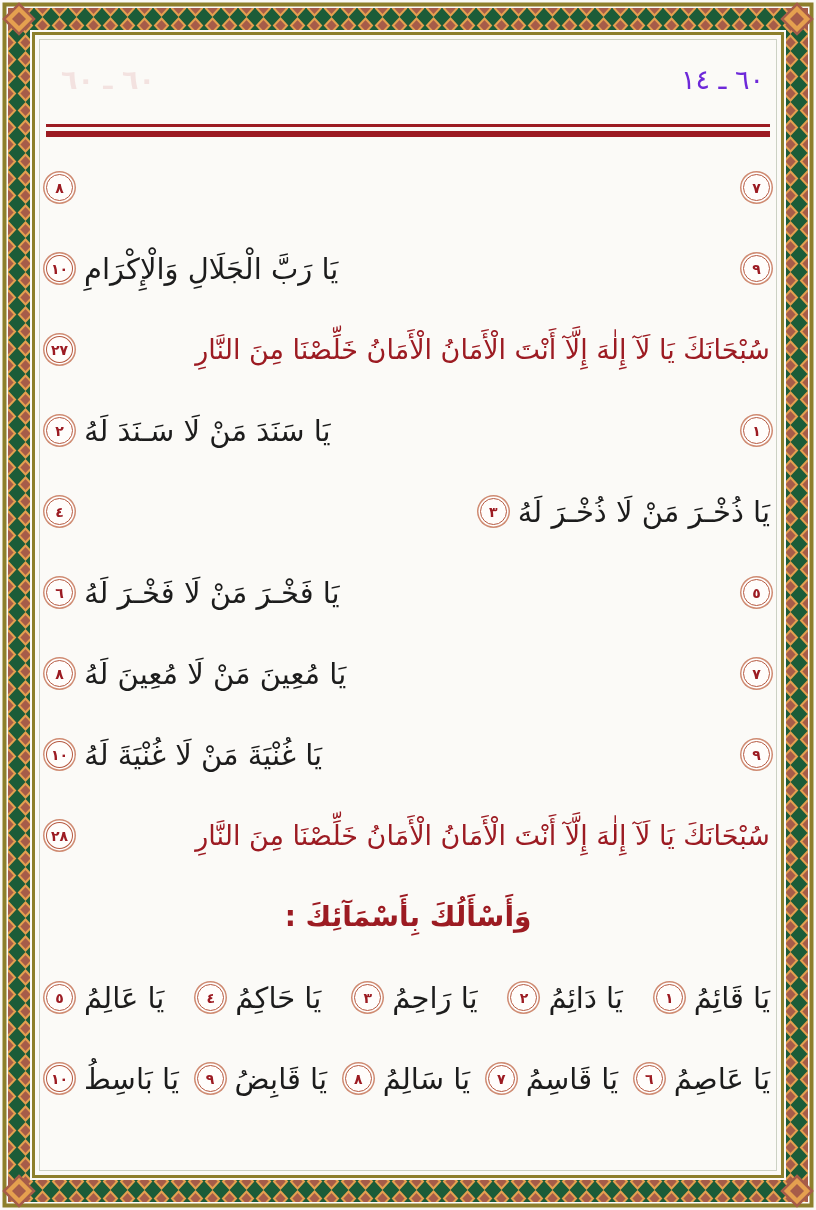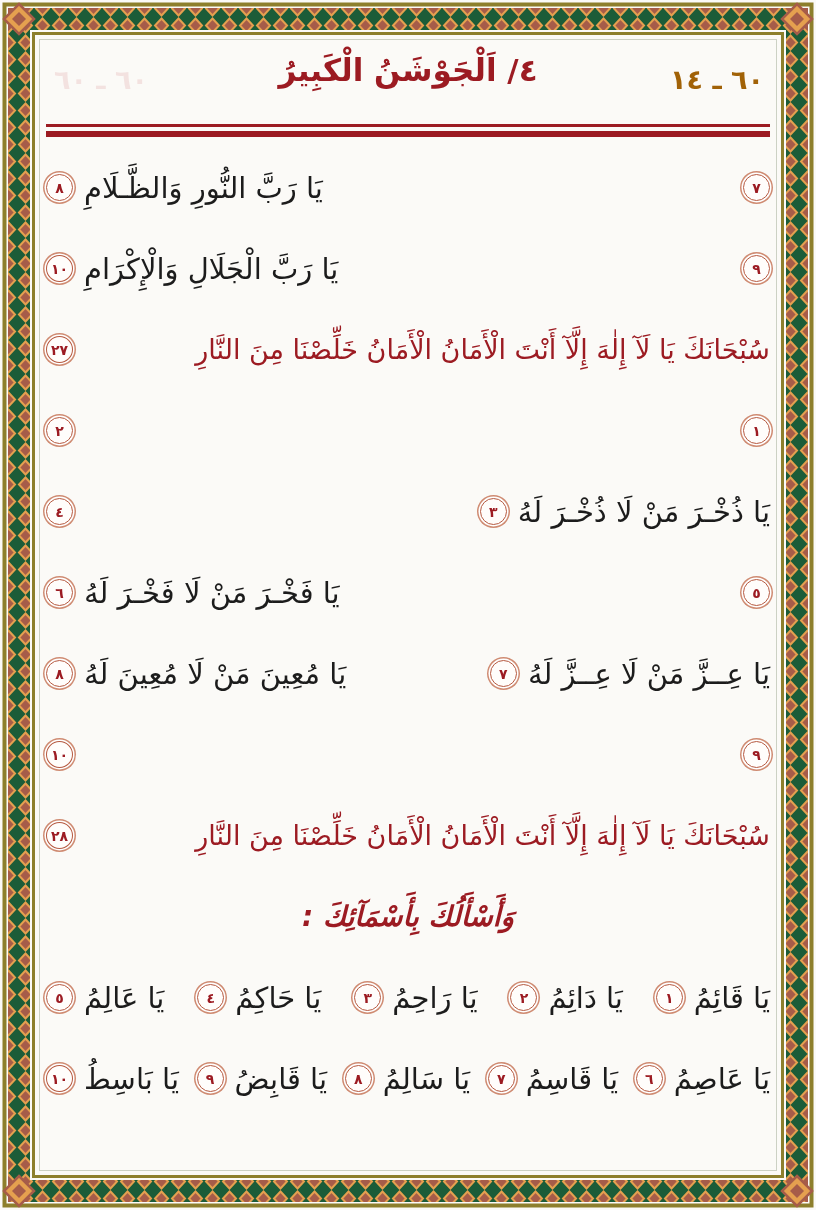--- a/index.html
+++ b/index.html
@@ -10,43 +10,43 @@
   }
   .frame-svg{position:absolute;top:0;left:0;z-index:0;}
   .content{
     position:absolute;z-index:1;
     top:44px;left:46px;right:46px;bottom:40px;
     direction:rtl;
   }
   .header{position:relative;height:76px;}
   .pagenum{
     position:absolute;right:6px;top:20px;
-    color:#a16207;font-size:27px;font-weight:bold;letter-spacing:2px;
+    color:#6d28d9;font-size:27px;font-weight:normal;letter-spacing:2px;
   }
   .title{
     position:absolute;left:0;right:0;top:8px;text-align:center;
     color:#9c1b22;font-size:31px;font-weight:bold;
   }
   .watermark{
-    position:absolute;left:8px;top:20px;
+    position:absolute;left:15px;top:20px;
     color:#f3e2e0;font-size:27px;font-weight:bold;letter-spacing:2px;
   }
   .rule{
     margin-top:4px;height:4px;
     border-top:3px solid #9c1b22;
     border-bottom:6px solid #9c1b22;
   }
   .lines{margin-top:10px;}
   .line{
     height:81px;display:flex;align-items:center;
     justify-content:space-between;
     font-size:29px;color:#1c1c1c;white-space:nowrap;
   }
   .line.red{color:#9c1b22;font-size:27px;}
-  .line.center{justify-content:center;color:#9c1b22;font-size:28px;font-weight:bold;font-style:italic;}
+  .line.center{justify-content:center;color:#9c1b22;font-size:28px;font-weight:bold;}
   .seg{display:inline-flex;align-items:center;gap:11px;}
   .line.red .seg{width:100%;justify-content:space-between;}
   .marker{
     flex:0 0 auto;
     display:inline-flex;align-items:center;justify-content:center;
     min-width:27px;height:27px;padding:0 4px;box-sizing:border-box;
     border-radius:50%;
     border:1.5px solid #b65a41;
     box-shadow:0 0 0 1.5px #ffffff, 0 0 0 3px #cf8b72;
     color:#9c1b22;font-size:14px;font-weight:bold;
@@ -87,34 +87,32 @@
 
   <rect x="33.5" y="33.5" width="749" height="1143" fill="none" stroke="#8d7f2c" stroke-width="3"></rect>
 
   <rect x="39.5" y="39.5" width="737" height="1131" fill="none" stroke="#ccd1c4" stroke-width="1"></rect>
 </svg>
 
 <div class="content">
 
   <div class="header">
     <span class="pagenum">٦٠ ـ ١٤</span>
-    <span class="title">٤/ اَلْجَوْشَنُ الْكَبِيرُ</span>
     <span class="watermark">٦٠ ـ ٦٠</span>
   </div>
 
   <div class="rule"></div>
 
   <div class="lines">
 
     <div class="line">
       <span class="seg">
           <span class="marker">٧</span>
         </span>
       <span class="seg">
-          <span>يَا رَبَّ النُّورِ وَالظَّـلَامِ</span>
           <span class="marker">٨</span>
         </span>
     </div>
 
     <div class="line">
       <span class="seg">
           <span class="marker">٩</span>
         </span>
       <span class="seg">
           <span>يَا رَبَّ الْجَلَالِ وَالْإِكْرَامِ</span>
@@ -127,20 +125,21 @@
           <span>سُبْحَانَكَ يَا لَآ إِلٰهَ إِلَّآ أَنْتَ الْأَمَانُ الْأَمَانُ خَلِّصْنَا مِنَ النَّارِ</span>
           <span class="marker">٢٧</span>
         </span>
     </div>
 
     <div class="line">
       <span class="seg">
           <span class="marker">١</span>
         </span>
       <span class="seg">
+          <span>يَا سَنَدَ مَنْ لَا سَـنَدَ لَهُ</span>
           <span class="marker">٢</span>
         </span>
     </div>
 
     <div class="line">
       <span class="seg">
           <span>يَا ذُخْـرَ مَنْ لَا ذُخْـرَ لَهُ</span>
           <span class="marker">٣</span>
         </span>
       <span class="seg">
@@ -153,34 +152,34 @@
           <span class="marker">٥</span>
         </span>
       <span class="seg">
           <span>يَا فَخْـرَ مَنْ لَا فَخْـرَ لَهُ</span>
           <span class="marker">٦</span>
         </span>
     </div>
 
     <div class="line">
       <span class="seg">
-          <span>يَا عِــزَّ مَنْ لَا عِــزَّ لَهُ</span>
           <span class="marker">٧</span>
         </span>
       <span class="seg">
           <span>يَا مُعِينَ مَنْ لَا مُعِينَ لَهُ</span>
           <span class="marker">٨</span>
         </span>
     </div>
 
     <div class="line">
       <span class="seg">
           <span class="marker">٩</span>
         </span>
       <span class="seg">
+          <span>يَا غُنْيَةَ مَنْ لَا غُنْيَةَ لَهُ</span>
           <span class="marker">١٠</span>
         </span>
     </div>
 
     <div class="line red">
       <span class="seg">
           <span>سُبْحَانَكَ يَا لَآ إِلٰهَ إِلَّآ أَنْتَ الْأَمَانُ الْأَمَانُ خَلِّصْنَا مِنَ النَّارِ</span>
           <span class="marker">٢٨</span>
         </span>
     </div>

